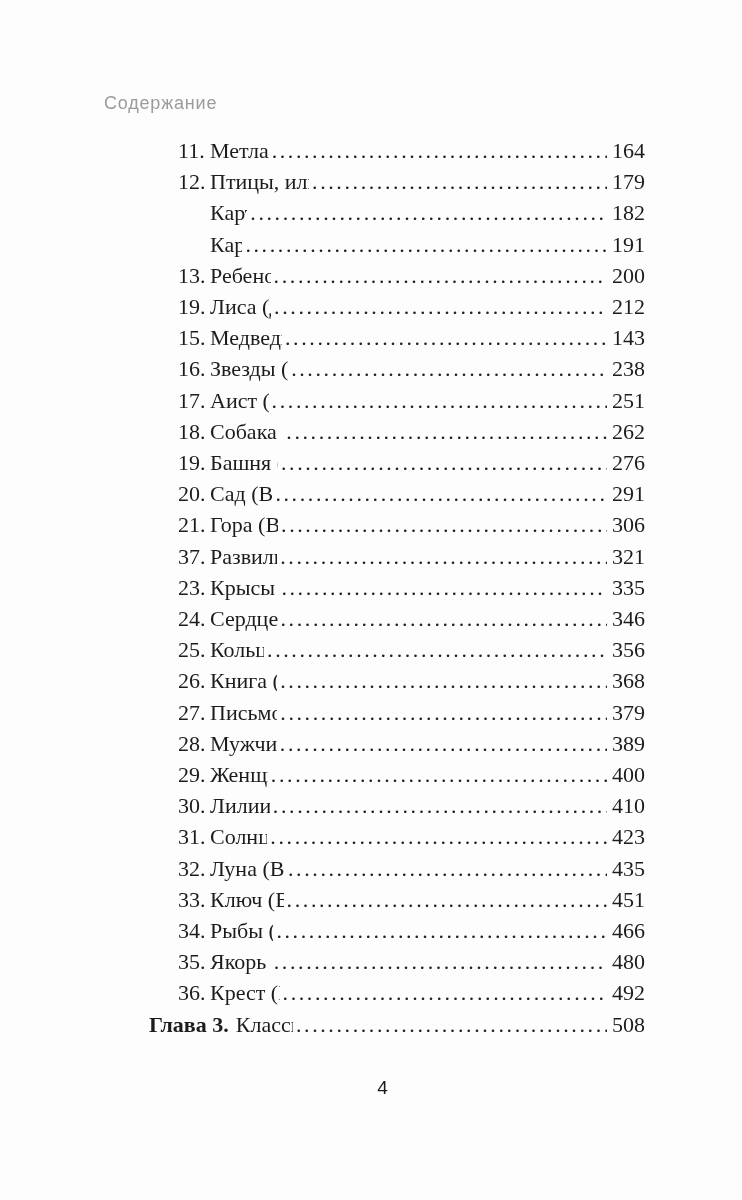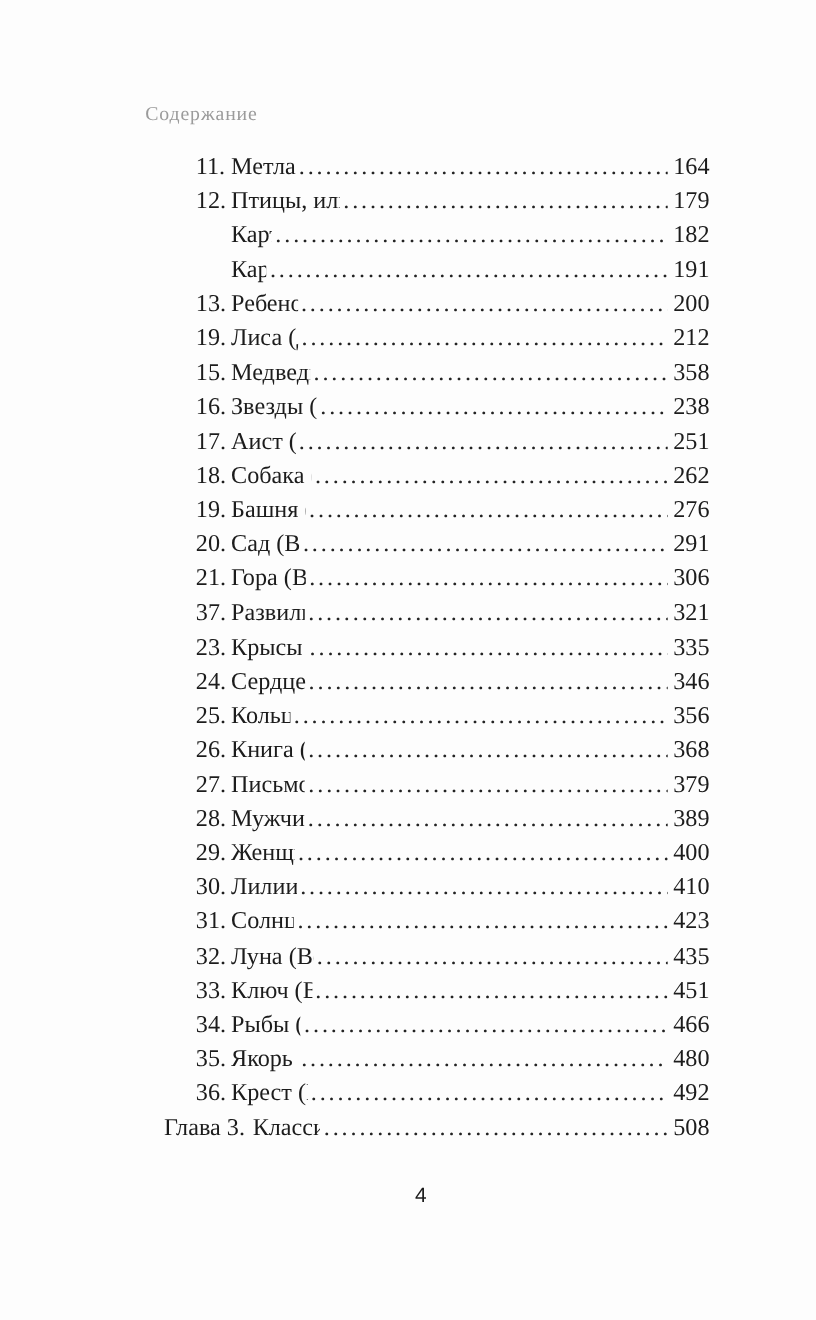--- a/index.html
+++ b/index.html
@@ -8,23 +8,23 @@
     height: 1200px;
     position: relative;
     background: #fdfdfd;
     font-family: "Liberation Serif", "DejaVu Serif", serif;
     color: #1c1c1c;
     overflow: hidden;
   }
 
   .running-head {
     position: absolute;
-    left: 132px;
+    left: 104px;
     top: 93px;
-    font-family: Liberation Serif, serif;
+    font-family: Liberation Sans, sans-serif;
     font-size: 18px;
     letter-spacing: 0.8px;
     color: #9b9b9b;
   }
 
   .toc {
     position: absolute;
     top: 135px;
     left: 178px;
     right: 97px;
@@ -44,21 +44,21 @@
     white-space: nowrap;
   }
 
   .toc-row .num {
     display: inline-block;
     min-width: 32px;
   }
 
   .toc-row.chapter { margin-left: -29px; }
   .toc-row.chapter .num {
-    font-weight: normal;
+    font-weight: bold;
     min-width: 0;
     margin-right: 7px;
   }
 
   .leader {
     flex: 1 1 auto;
     overflow: hidden;
     white-space: nowrap;
     letter-spacing: 2.6px;
     margin: 0 5px 0 3px;
@@ -124,21 +124,21 @@
 
   <div class="toc-row item">
     <span class="label"><span class="num">19.</span><span class="title">Лиса (Девятка треф)</span></span>
     <span class="leader"></span>
     <span class="pg">212</span>
   </div>
 
   <div class="toc-row item">
     <span class="label"><span class="num">15.</span><span class="title">Медведь (Десятка треф)</span></span>
     <span class="leader"></span>
-    <span class="pg">358</span>
+    <span class="pg">143</span>
   </div>
 
   <div class="toc-row item">
     <span class="label"><span class="num">16.</span><span class="title">Звезды (Шестерка червей)</span></span>
     <span class="leader"></span>
     <span class="pg">238</span>
   </div>
 
   <div class="toc-row item">
     <span class="label"><span class="num">17.</span><span class="title">Аист (Дама червей)</span></span>

